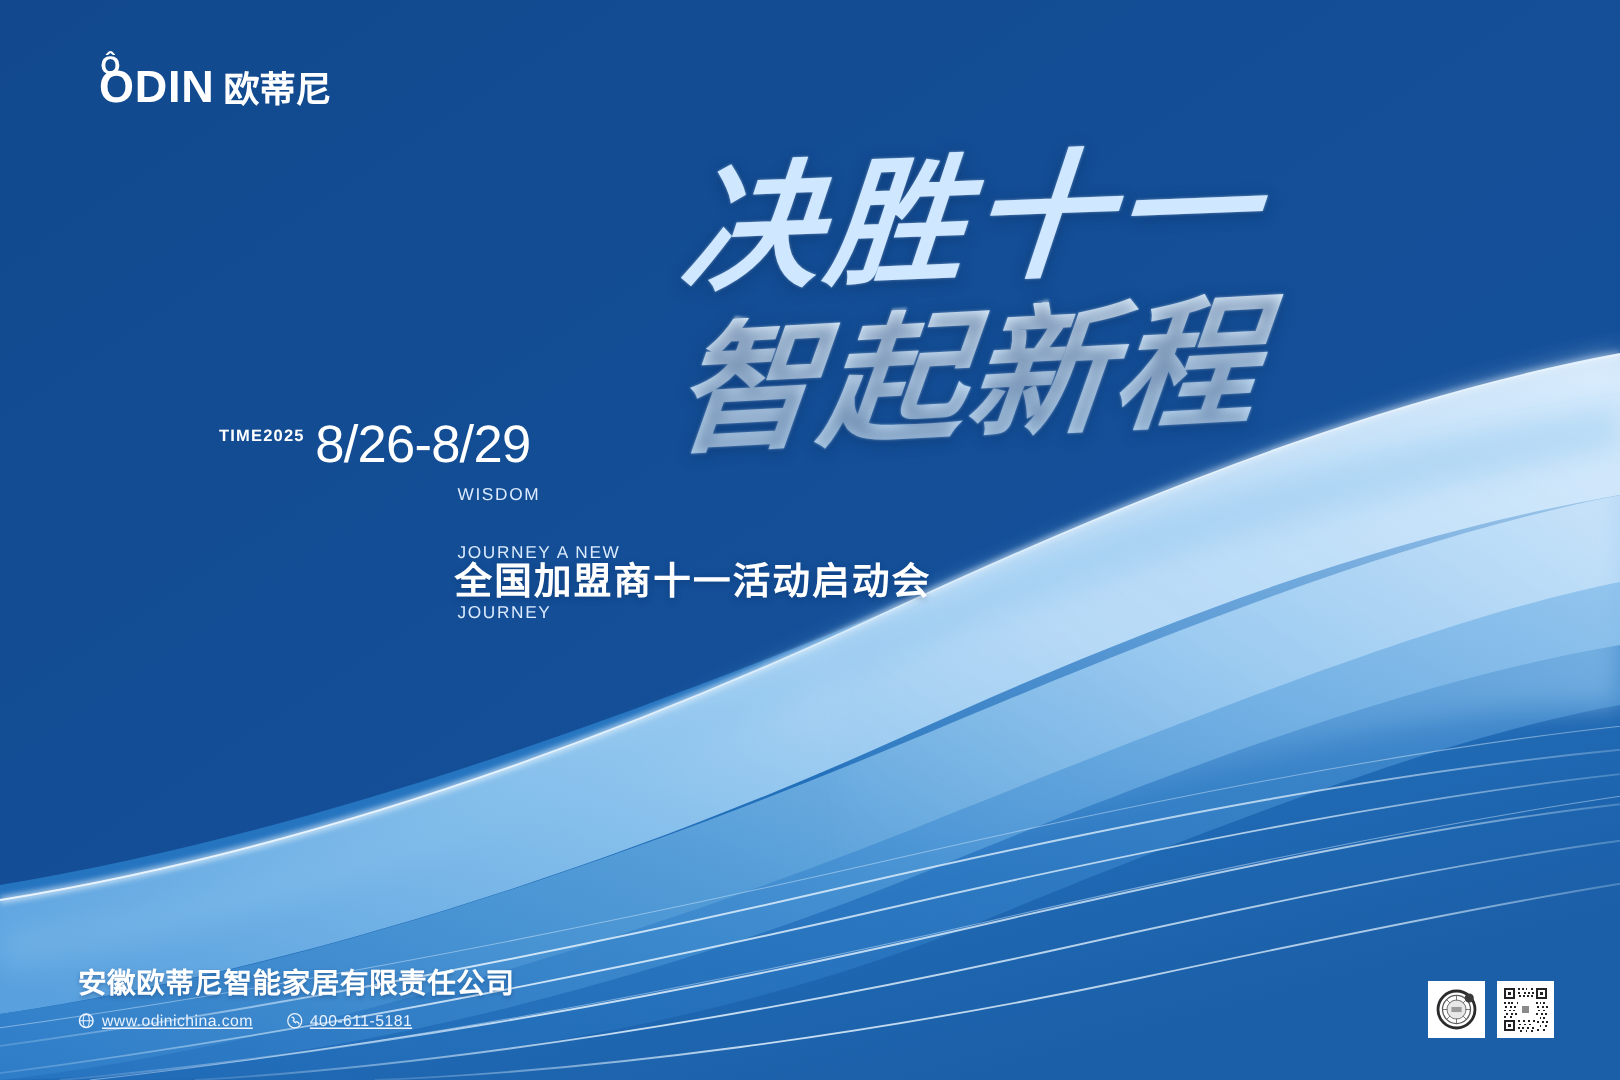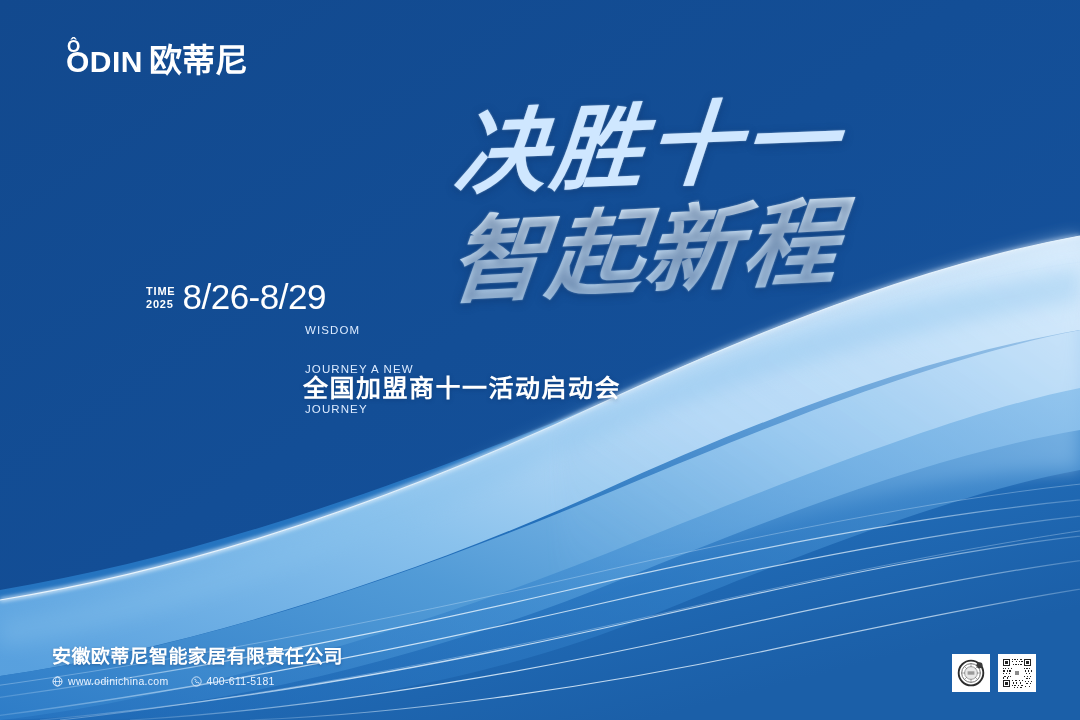--- a/index.html
+++ b/index.html
@@ -46,21 +46,21 @@
   }
   .logo-mark .circ {
     position: absolute;
     left: 1px;
     top: -9px;
     font-size: 17px;
     font-weight: 700;
     line-height: 1;
   }
   .logo-cn {
-    font-size: 33px;
+    font-size: 24px;
     font-weight: 700;
     letter-spacing: 0px;
     line-height: 1;
     margin-left: 4px;
   }
 
   
   .title-block {
     position: absolute;
     left: 445px;
@@ -105,21 +105,21 @@
   .date-row {
     position: absolute;
     left: 146px;
     top: 279px;
     display: flex;
     align-items: flex-start;
     color: #ffffff;
   }
   .time-stack {
     display: flex;
-    flex-direction: column;
+    flex-direction: row;
     justify-content: flex-start;
     margin-top: 6px;
     margin-right: 7px;
   }
   .time-stack span {
     font-size: 11px;
     font-weight: 700;
     letter-spacing: 0.8px;
     line-height: 1.18;
   }
@@ -176,22 +176,23 @@
     display: flex;
     align-items: center;
     gap: 22px;
     font-size: 10.5px;
     font-weight: 400;
     letter-spacing: 0.3px;
     color: #eaf3ff;
   }
   .contact {
     display: flex;
-    align-items: center;
+    align-items: flex-start;
     gap: 5px;
+    text-decoration: underline;
   }
   .mini-icon {
     width: 11px;
     height: 11px;
     flex: 0 0 11px;
     display: inline-block;
   }
 
   
   .codes {

